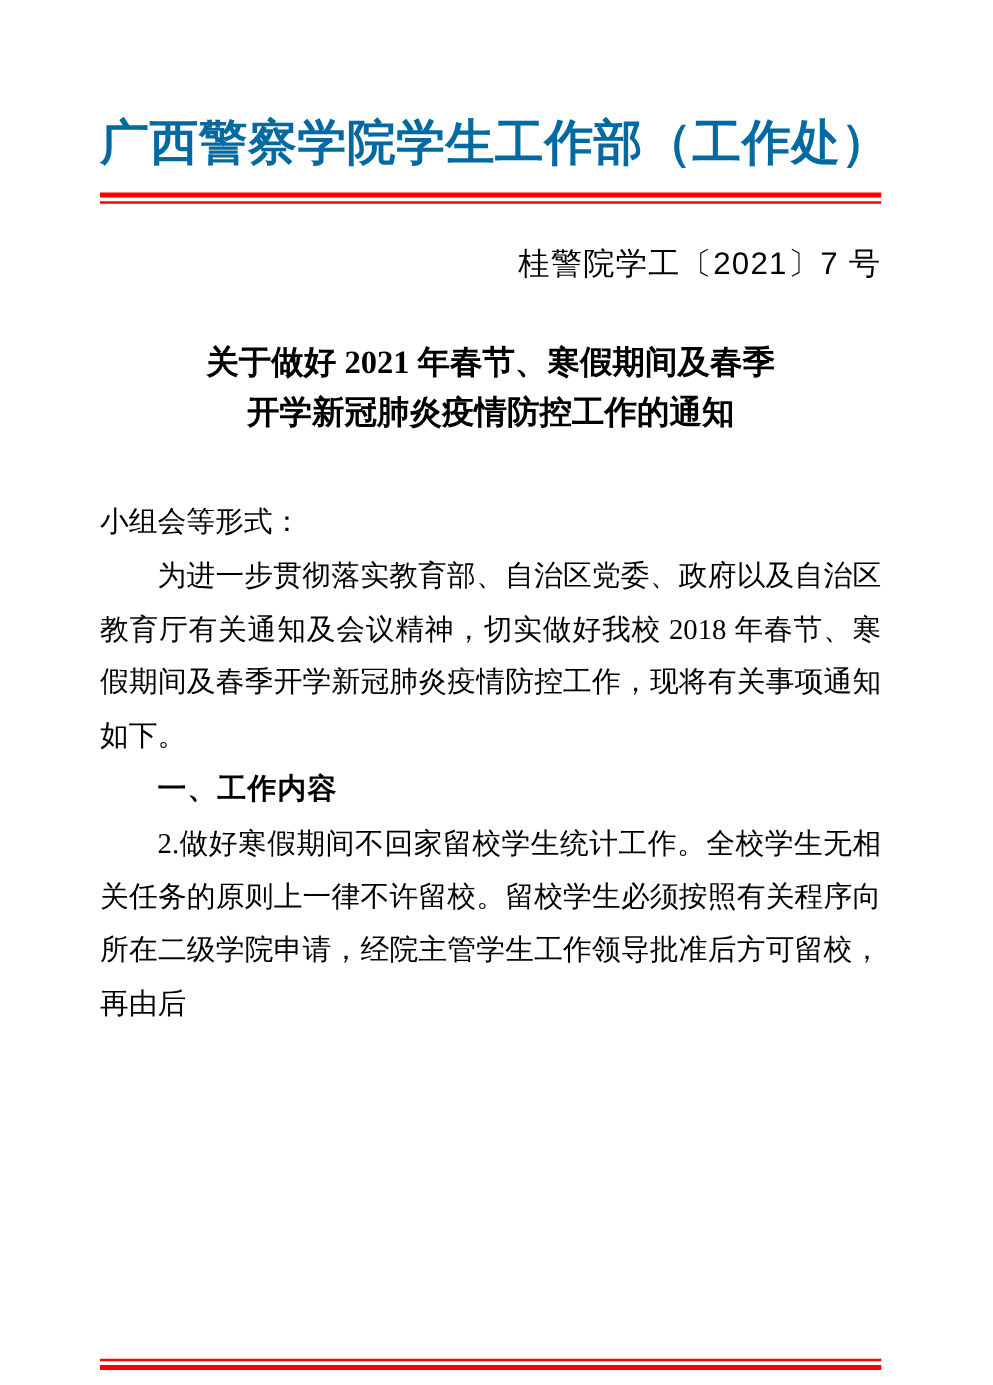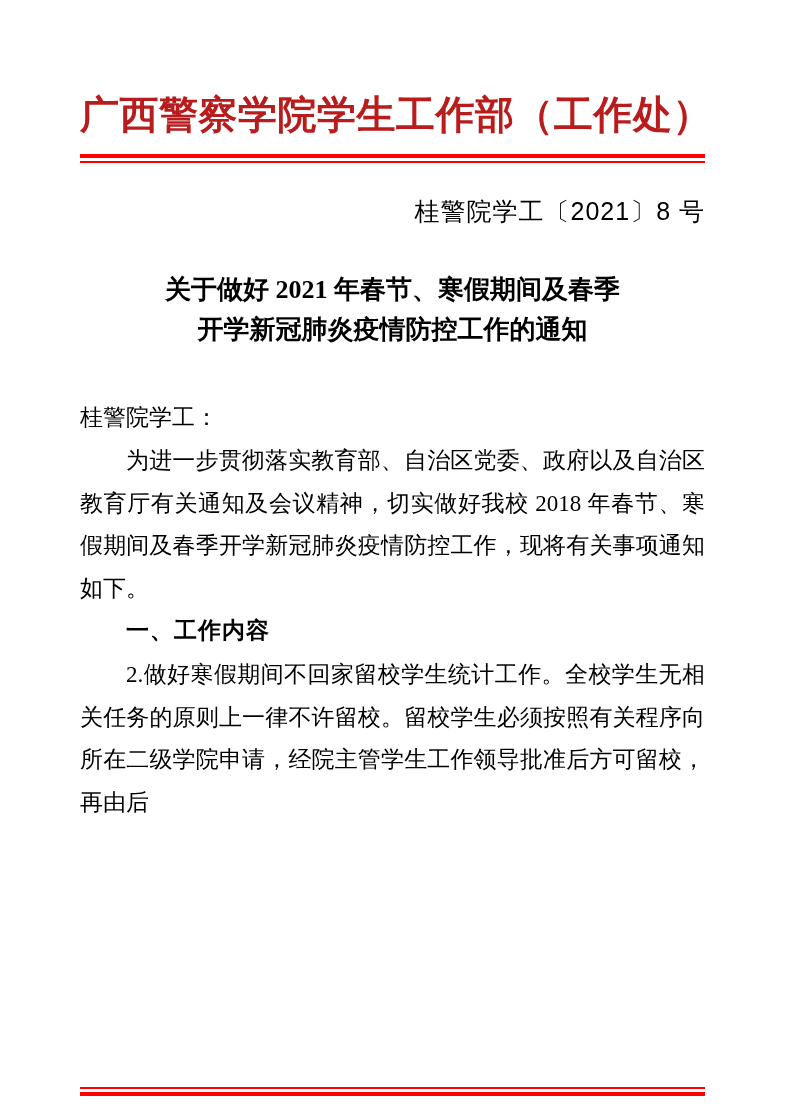--- a/index.html
+++ b/index.html
@@ -18,21 +18,21 @@
     height: 1108px;
     background: #ffffff;
   }
   .content {
     position: relative;
     margin: 0 89px 0 80px; 
   }
   
   .org-name {
     margin-top: 90px;
-    color: #b91c1c;
+    color: #0369a1;
     font-weight: bold;
     font-size: 39px;
     line-height: 50px;
     white-space: nowrap;
     text-align: justify;
     text-align-last: justify;
     letter-spacing: 0.5px;
     font-family: "Liberation Serif", "DejaVu Serif", serif;
   }
   .rule {
@@ -98,29 +98,29 @@
 </head>
 <body>
 
 <div class="page">
   <div class="content">
 
     <div class="org-name">广西警察学院学生工作部（工作处）</div>
 
     <div class="rule rule-top"></div>
 
-    <div class="doc-number">桂警院学工〔2021〕8 号</div>
+    <div class="doc-number">桂警院学工〔2021〕7 号</div>
 
     <div class="doc-title">
       <div>关于做好 2021 年春节、寒假期间及春季</div>
       <div>开学新冠肺炎疫情防控工作的通知</div>
     </div>
 
     <div class="body-text">
-      <p>桂警院学工：</p>
+      <p>小组会等形式：</p>
       <p class="indent">为进一步贯彻落实教育部、自治区党委、政府以及自治区教育厅有关通知及会议精神，切实做好我校 2018 年春节、寒假期间及春季开学新冠肺炎疫情防控工作，现将有关事项通知如下。</p>
       <p class="heading-hei">一、工作内容</p>
       <p class="indent">2.做好寒假期间不回家留校学生统计工作。全校学生无相关任务的原则上一律不许留校。留校学生必须按照有关程序向所在二级学院申请，经院主管学生工作领导批准后方可留校，再由后</p>
     </div>
   </div>
 
   <div class="rule rule-bottom"></div>
 </div>
 
 </body></html>

